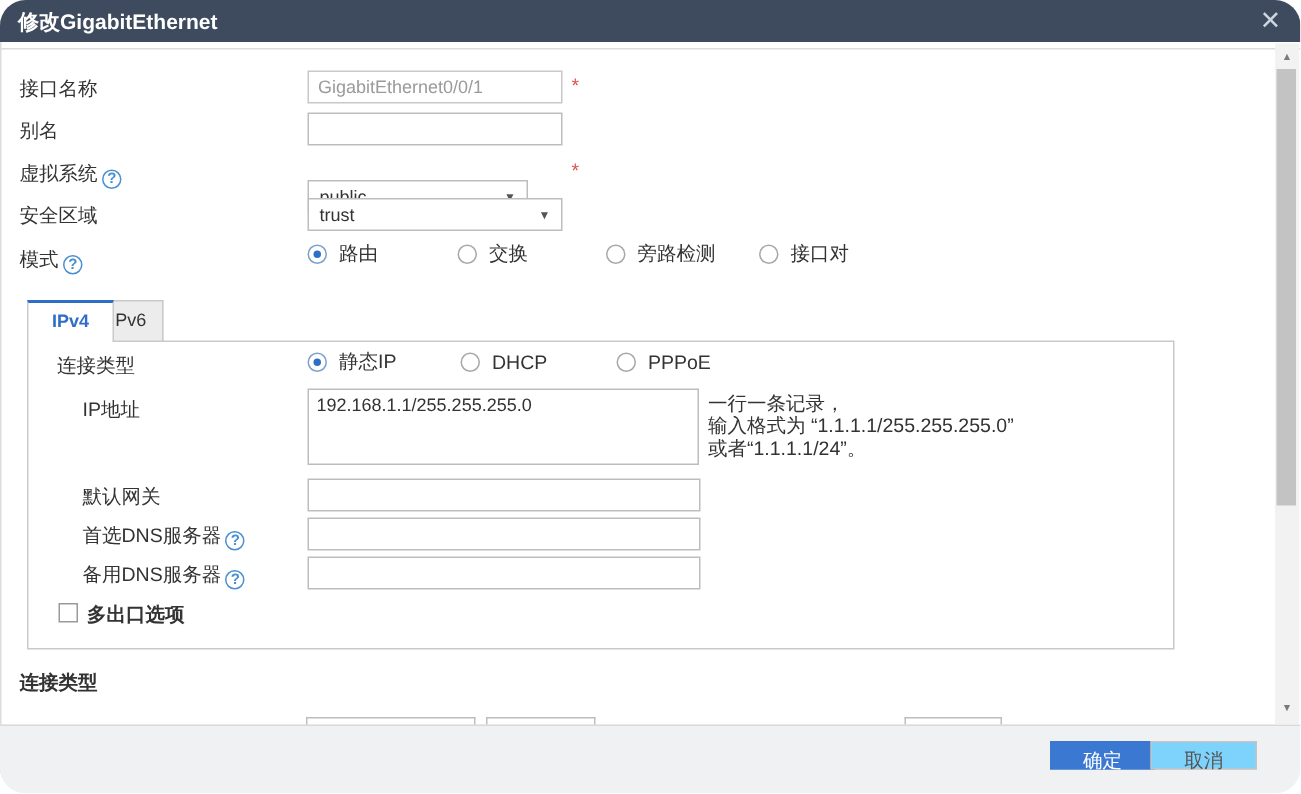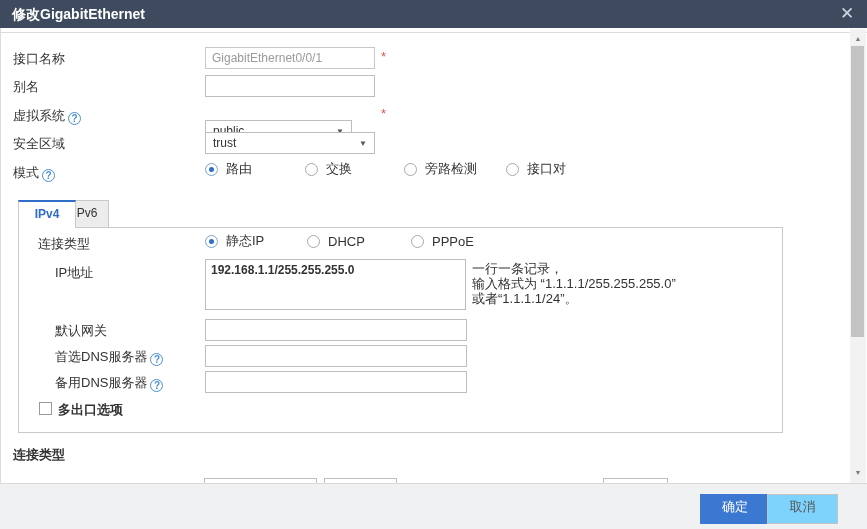--- a/index.html
+++ b/index.html
@@ -1,33 +1,33 @@
 <!DOCTYPE html>
 <html><head>
 <meta charset="utf-8">
 <style>
   html,body{margin:0;padding:0;background:#fff;}
   .dialog{position:relative;width:867px;height:529px;background:#fff;overflow:hidden;
-          font-family:"Liberation Sans",sans-serif;font-size:13px;color:#333;}
+          font-family:"Liberation Sans",sans-serif;font-size:13px;color:#333;border-radius:17px;}
 
   
   .titlebar{position:absolute;left:0;top:0;width:867px;height:28px;background:#3e4b5e;}
   .title{position:absolute;left:12px;top:6px;font-size:14px;font-weight:bold;color:#fff;}
   .close{position:absolute;right:9px;top:3px;width:22px;height:22px;line-height:22px;text-align:center;
          color:#ccd5e0;font-size:17px;cursor:pointer;}
   .top-line{position:absolute;left:0;top:32px;width:867px;height:1px;background:#dcdcdc;}
   .edge-left{position:absolute;left:0;top:28px;width:1px;height:501px;background:#dcdcdc;}
 
   
   .flabel{position:absolute;font-size:13px;color:#333;white-space:nowrap;}
   .bold{font-weight:bold;}
   .inp{position:absolute;box-sizing:border-box;height:22px;border:1px solid #bdbdbd;background:#fff;
        font-family:"Liberation Sans",sans-serif;font-size:12px;color:#333;padding:0 6px;outline:none;}
   .inp:disabled{color:#9a9a9a;border-color:#c8c8c8;background:#fff;}
-  textarea.inp{resize:none;padding:3px 5px;line-height:14px;font-weight:bold;}
+  textarea.inp{resize:none;padding:3px 5px;line-height:14px;}
   .sel{position:absolute;box-sizing:border-box;height:22px;border:1px solid #bdbdbd;background:#fff;
        display:flex;align-items:center;justify-content:space-between;padding:0 7px;cursor:pointer;font-size:12px;}
   .sel .arrow{font-size:8px;color:#555;}
   .req{position:absolute;color:#d9534f;font-size:13px;}
   .help{display:inline-block;width:13px;height:13px;line-height:11px;border:1px solid #4a90d0;border-radius:50%;
         color:#4a90d0;font-size:10px;font-weight:bold;text-align:center;box-sizing:border-box;
         vertical-align:-2px;margin-left:3px;}
   .radio{position:absolute;display:inline-flex;align-items:center;height:16px;cursor:pointer;}
   .rdot{width:13px;height:13px;box-sizing:border-box;border:1px solid #a8a8a8;border-radius:50%;background:#fff;position:relative;}
   .radio.on .rdot{border-color:#7d9fcb;}
@@ -41,21 +41,21 @@
   .tab.active{left:18px;width:58px;background:#fff;border:1px solid #c9c9c9;border-bottom:none;
               border-top:2px solid #2f6dc9;color:#2f6dc9;font-weight:bold;z-index:3;}
   .tab.inactive{left:62px;width:47px;background:#ececec;border:1px solid #c9c9c9;border-bottom:none;color:#333;z-index:1;}
   .panel{position:absolute;left:18px;top:227px;width:765px;height:206px;box-sizing:border-box;
          border:1px solid #c9c9c9;background:transparent;z-index:2;pointer-events:none;}
   .hint{position:absolute;left:472px;top:261px;font-size:13px;line-height:15px;color:#333;white-space:nowrap;}
 
   
   .frag{position:absolute;box-sizing:border-box;height:7px;border:1px solid #bdbdbd;border-bottom:none;background:#fff;}
   .footer{position:absolute;left:0;top:483px;width:867px;height:46px;background:#eff1f2;border-top:1px solid #d9d9d9;box-sizing:border-box;}
-  .btn{position:absolute;top:494px;height:30px;box-sizing:border-box;font-size:13px;text-align:center;line-height:23px;cursor:pointer;}
+  .btn{position:absolute;top:494px;height:19px;box-sizing:border-box;font-size:13px;text-align:center;line-height:23px;cursor:pointer;}
   .btn.primary{left:700px;width:70px;background:#3a78d2;border:1px solid #3a78d2;color:#fff;}
   .btn.plain{left:767px;width:71px;background:#7dd3fc;border:1px solid #c3c3c3;color:#555;}
 
   
   .scrollbar{position:absolute;left:850px;top:29px;width:16px;height:454px;background:#f2f2f3;}
   .sb-arrow{position:absolute;left:0;width:16px;height:12px;text-align:center;font-size:7px;color:#7a7a7a;line-height:12px;}
   .sb-up{top:4px;}
   .sb-down{top:438px;}
   .sb-thumb{position:absolute;left:1px;top:17px;width:13px;height:291px;background:#c3c3c3;}
 </style>

